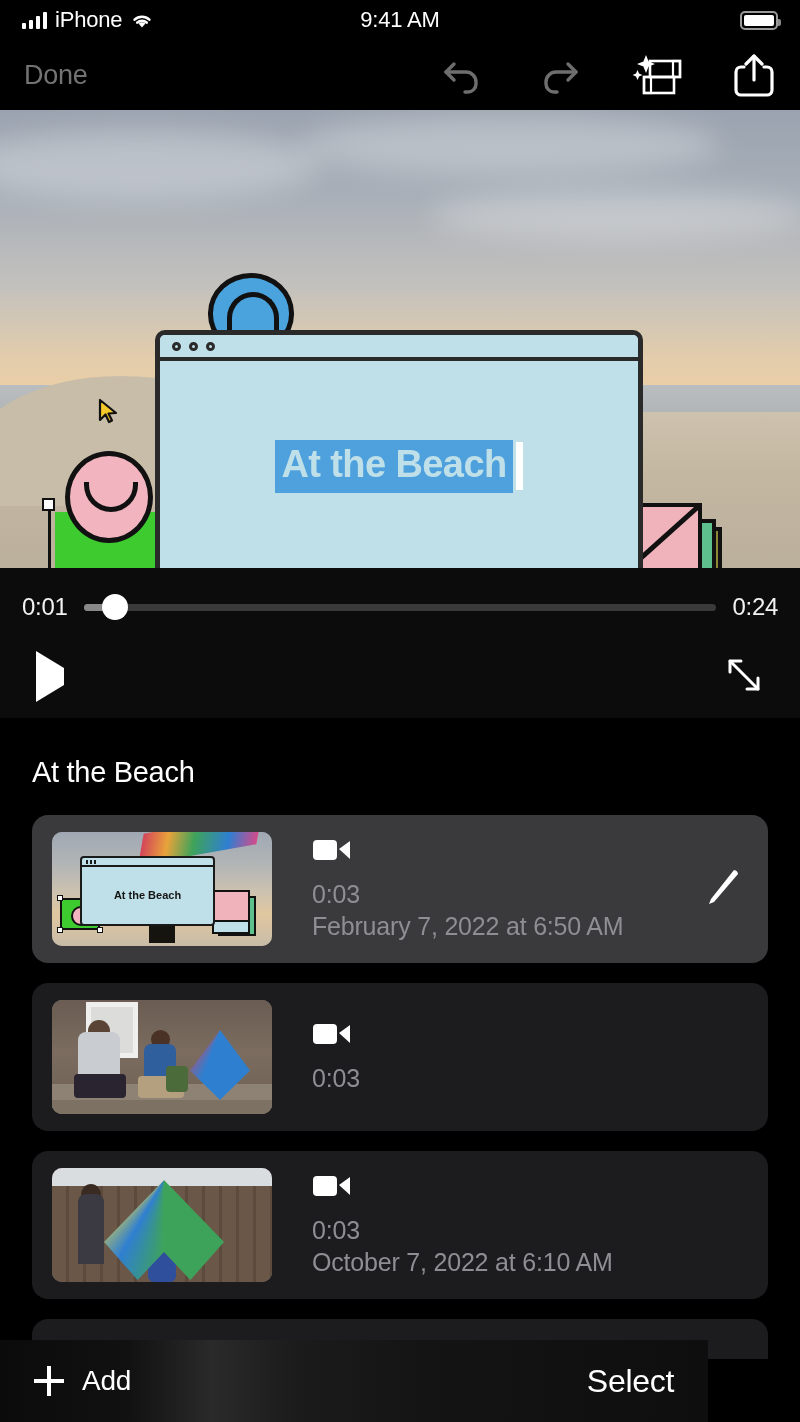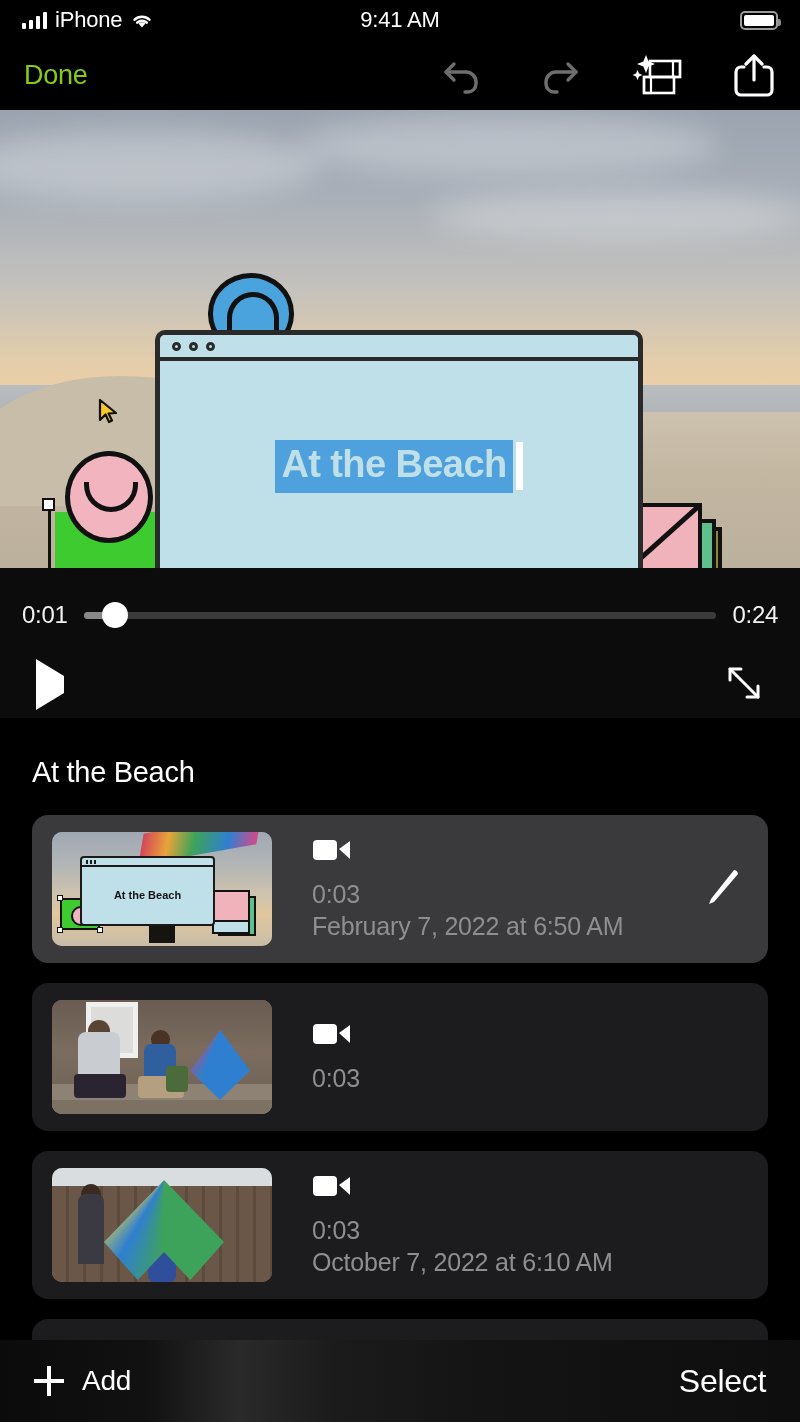--- a/index.html
+++ b/index.html
@@ -38,21 +38,21 @@
     content:""; position:absolute; right:-5px; top:6px;
     width:3px;height:7px;background:#8a8a8a;border-radius:0 2px 2px 0;
   }
   .battery i{display:block;height:100%;width:100%;background:#fff;border-radius:2px;}
 
   
   .navbar {
     height:70px; display:flex; align-items:center;
     padding:0 24px; color:#fff;
   }
-  .done-btn { font-size:27px; color:#84cc16; letter-spacing:-.3px; }
+  .done-btn { font-size:27px; color:#737373; letter-spacing:-.3px; }
   .nav-icons { margin-left:auto; display:flex; align-items:center; gap:50px; }
   .nav-icons svg { display:block; }
 
   
   .preview {
     position:relative; width:800px; height:458px; overflow:hidden;
     background:linear-gradient(to bottom,#a9b0ba 0%, #b6bac0 22%, #cfc9bd 44%,
                 #e0cfb4 56%, #d7c9b6 64%, #c9bdab 72%, #c2b6a4 100%);
   }
   
@@ -111,21 +111,21 @@
   .dot{width:9px;height:9px;border:3px solid #2a2a2a;border-radius:50%;}
   .card-body{height:calc(100% - 30px);display:flex;align-items:center;justify-content:center;}
   .title-hl{background:#4ea1dd;padding:3px 6px 7px 6px;display:inline-block;}
   .title-hl span{font-size:38px;font-weight:bold;color:#bfe0e8;letter-spacing:-.6px;
     font-family:"Liberation Sans", sans-serif;}
   .caret{display:inline-block;width:7px;height:48px;background:#fff;margin-left:3px;
     vertical-align:middle;}
   .title-row{display:flex;align-items:center;}
 
   
-  .scrubwrap{background:#0c0c0c;height:150px;padding:16px 22px;}
+  .scrubwrap{background:#0c0c0c;height:150px;padding:8px 22px;}
   .scrub-row{display:flex;align-items:center;height:62px;gap:16px;}
   .tc{color:#f2f2f2;font-size:24px;letter-spacing:-.3px;}
   .track{flex:1;height:7px;background:#3a3a3a;border-radius:4px;position:relative;}
   .track .fill{position:absolute;left:0;top:0;height:100%;width:5%;
     background:#888;border-radius:4px;}
   .track .knob{position:absolute;left:5%;top:50%;transform:translate(-50%,-50%);
     width:26px;height:26px;background:#fff;border-radius:50%;}
   .pb-row{display:flex;align-items:center;height:78px;padding:0 14px;}
   .play-tri{width:0;height:0;border-left:28px solid #fff;
     border-top:17px solid transparent;border-bottom:17px solid transparent;}
@@ -201,21 +201,21 @@
         #d4455a 130deg,#2f7fd1 180deg,#e8a33a 230deg,#3ea35a 280deg,#3ea35a 360deg);
      clip-path:polygon(50% 0,100% 62%,72% 100%,50% 72%,28% 100%,0 62%);}
   .t3-kid{position:absolute;left:96px;top:72px;width:28px;height:42px;background:#2f4f9c;border-radius:6px;}
 
   
   .clip-partial{height:40px;border-radius:16px 16px 0 0;background:#1c1c1e;
     margin:0 32px;}
 
   
   .bottombar{
-    position:absolute;left:0;bottom:0;width:800px;height:82px;
+    position:absolute;left:0;bottom:0;width:708px;height:82px;
     display:flex;align-items:center;padding:0 34px;
     background:linear-gradient(90deg,#0b0b0b 0%,#111 18%,#2a2a2a 30%,#1b1b1b 42%,#141414 60%,#0e0e0e 100%);
   }
   .add-btn{display:flex;align-items:center;gap:18px;color:#fff;font-size:28px;letter-spacing:-.3px;}
   .plus{position:relative;width:30px;height:30px;}
   .plus::before,.plus::after{content:"";position:absolute;background:#fff;}
   .plus::before{left:0;top:13px;width:30px;height:4px;}
   .plus::after{left:13px;top:0;width:4px;height:30px;}
   .select-btn{margin-left:auto;color:#fff;font-size:32px;letter-spacing:-.3px;}
 </style>

